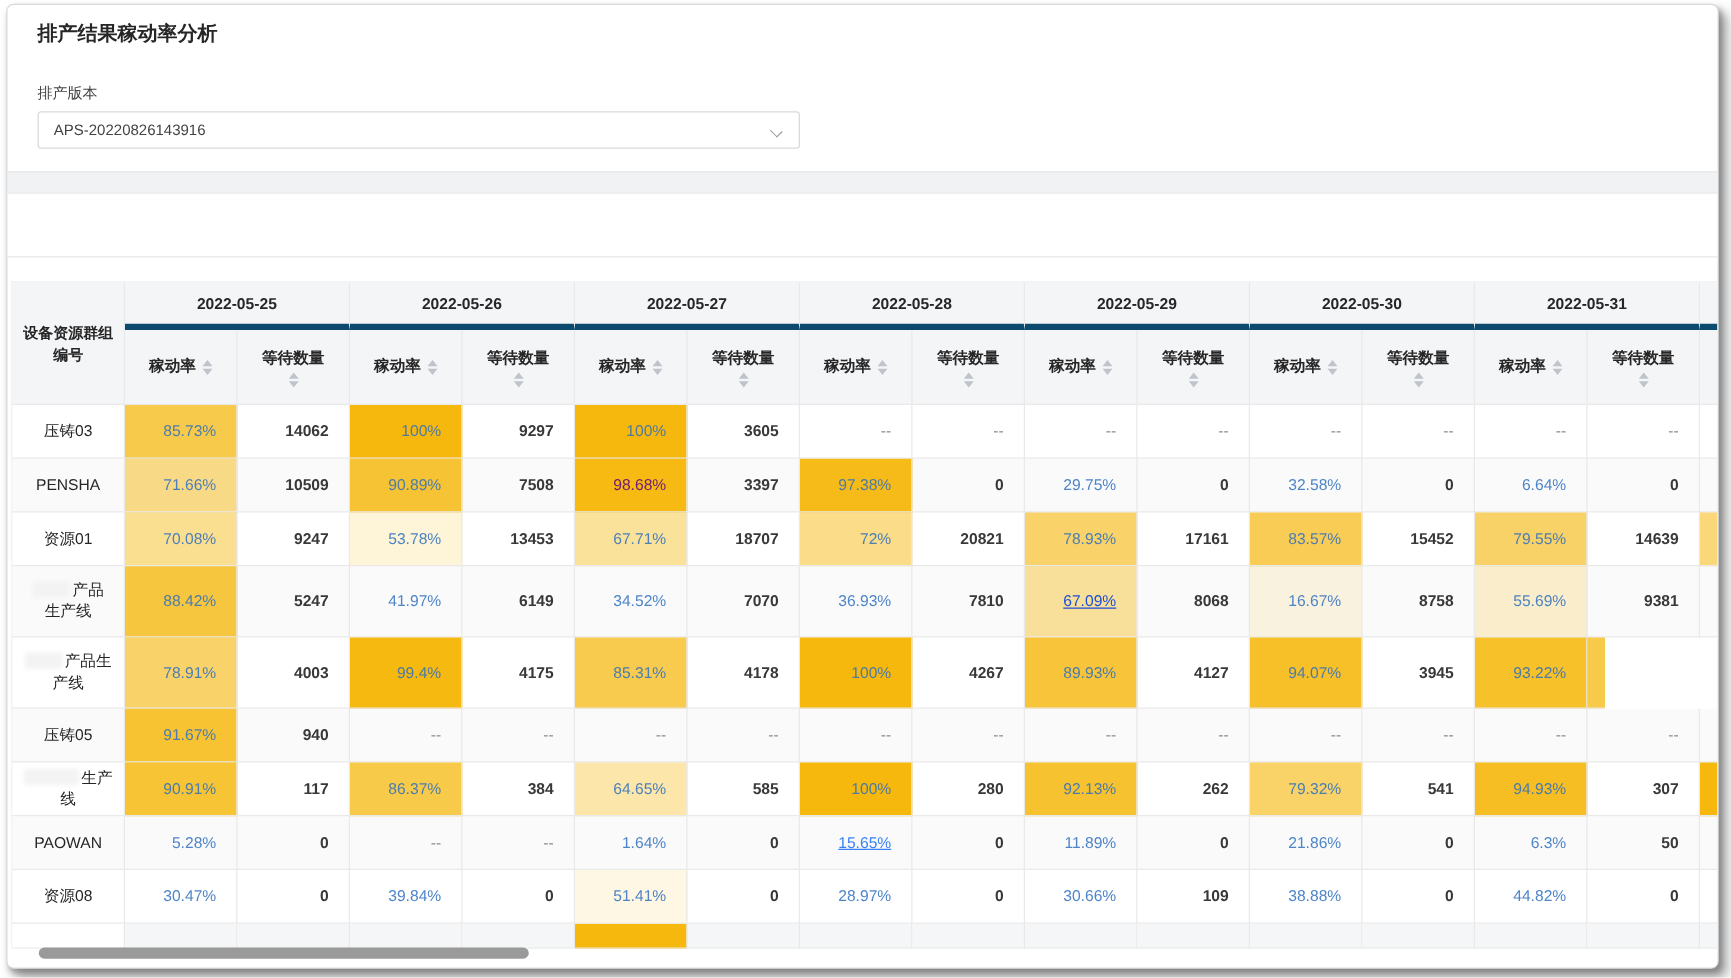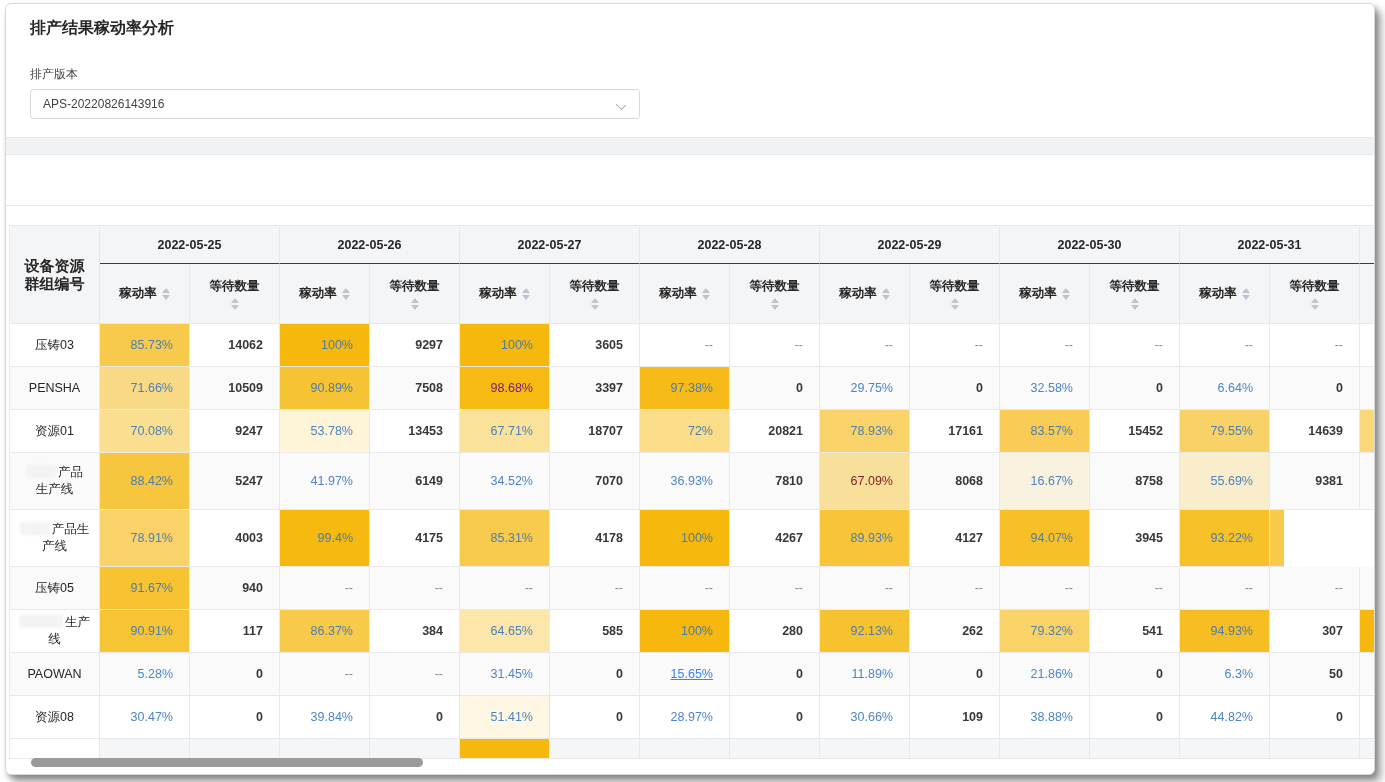--- a/index.html
+++ b/index.html
@@ -17,25 +17,25 @@
   .chevron{width:10px;height:10px;position:relative;}
   .chevron::before{content:"";position:absolute;left:0;top:2px;width:7px;height:7px;
                    border-right:1.6px solid #9aa0a6;border-bottom:1.6px solid #9aa0a6;transform:rotate(45deg) scale(1,.8);}
   .band{margin-top:18px;height:16px;background:#f0f2f3;border-top:1px solid #e6e8ea;border-bottom:1px solid #e6e8ea;}
   .blank-section{height:50px;border-bottom:1px solid #e8e8e8;background:#fff;}
   .tbl-wrap{margin:19px 0 0 3px;overflow:hidden;font-size:12.5px;color:#262626;}
   .tbl{display:inline-block;border-top:1px solid #e9e9e9;border-left:1px solid #e9e9e9;}
   .thead{display:flex;background:#f4f5f7;}
   .corner-th{width:90px;height:98px;display:flex;align-items:center;justify-content:center;text-align:center;
              border-right:1px solid #e9e9e9;border-bottom:1px solid #e9e9e9;box-sizing:border-box;
-             font-weight:600;font-size:15px;line-height:18px;padding:0 8px;}
+             font-weight:600;font-size:12px;line-height:18px;padding:0 8px;}
   .date-col{width:180px;box-sizing:border-box;}
   .date-col.sliver{width:14px;}
   .date-label{height:38px;display:flex;align-items:center;justify-content:center;font-weight:600;
-              border-right:1px solid #e9e9e9;border-bottom:1px solid #0c4a6e;box-sizing:border-box;}
+              border-right:1px solid #e9e9e9;border-bottom:5px solid #0c4a6e;box-sizing:border-box;}
   .sliver .date-label,.sliver .sub-th{border-right:none;}
   .sub-row{display:flex;height:60px;}
   .sub-th{width:90px;box-sizing:border-box;border-right:1px solid #e9e9e9;border-bottom:1px solid #e9e9e9;
           display:flex;align-items:center;justify-content:center;font-weight:600;cursor:pointer;}
   .sub-th .lbl{margin-right:5px;}
   .sub-th.col2{flex-direction:column;}
   .sub-th.col2 .lbl{margin:0 0 3px 0;}
   .sorter{display:flex;flex-direction:column;align-items:center;}
   .caret{width:0;height:0;border-left:4px solid transparent;border-right:4px solid transparent;}
   .caret.up{border-bottom:5px solid #bfc4cc;margin-bottom:2px;}
@@ -301,21 +301,21 @@
             </div>
           </div>
           <div class="td rate" style="background: rgba(246, 184, 13, 0.79); color: rgb(77, 124, 171);">88.42%</div>
           <div class="td wait">5247</div>
           <div class="td rate" style="color: rgb(78, 133, 200);">41.97%</div>
           <div class="td wait">6149</div>
           <div class="td rate" style="color: rgb(78, 133, 200);">34.52%</div>
           <div class="td wait">7070</div>
           <div class="td rate" style="color: rgb(78, 133, 200);">36.93%</div>
           <div class="td wait">7810</div>
-          <div class="td rate" style="background: rgba(246, 184, 13, 0.404); color: #7f1d1d;">67.09%</div>
+          <div class="td rate" style="background: rgba(246, 184, 13, 0.404); color: #1d4ed8; text-decoration: underline;">67.09%</div>
           <div class="td wait">8068</div>
           <div class="td rate" style="background: rgba(246, 184, 13, 0.11); color: rgb(78, 131, 196);">16.67%</div>
           <div class="td wait">8758</div>
           <div class="td rate" style="background: rgba(246, 184, 13, 0.192); color: rgb(78, 131, 193);">55.69%</div>
           <div class="td wait">9381</div>
           <div class="td sliver-td"></div>
         </div><div class="tr" style="height: 57px;">
           <div class="td name">
             <div>
               <div><div class="redact" style="width: 30px;"></div>产品生</div>
@@ -409,21 +409,21 @@
             </div>
           </div>
           <div class="td rate" style="color: rgb(78, 133, 200);">5.28%</div>
           <div class="td wait">0</div>
           <div class="td rate">
             <span class="dash">--</span>
           </div>
           <div class="td wait">
             <span class="dash">--</span>
           </div>
-          <div class="td rate" style="color: rgb(78, 133, 200);">31.45%</div>
+          <div class="td rate" style="color: rgb(78, 133, 200);">1.64%</div>
           <div class="td wait">0</div>
           <div class="td rate" style="color: #3b82f6; text-decoration: underline;">15.65%</div>
           <div class="td wait">0</div>
           <div class="td rate" style="color: rgb(78, 133, 200);">11.89%</div>
           <div class="td wait">0</div>
           <div class="td rate" style="color: rgb(78, 133, 200);">21.86%</div>
           <div class="td wait">0</div>
           <div class="td rate" style="color: rgb(78, 133, 200);">6.3%</div>
           <div class="td wait">50</div>
           <div class="td sliver-td"></div>

